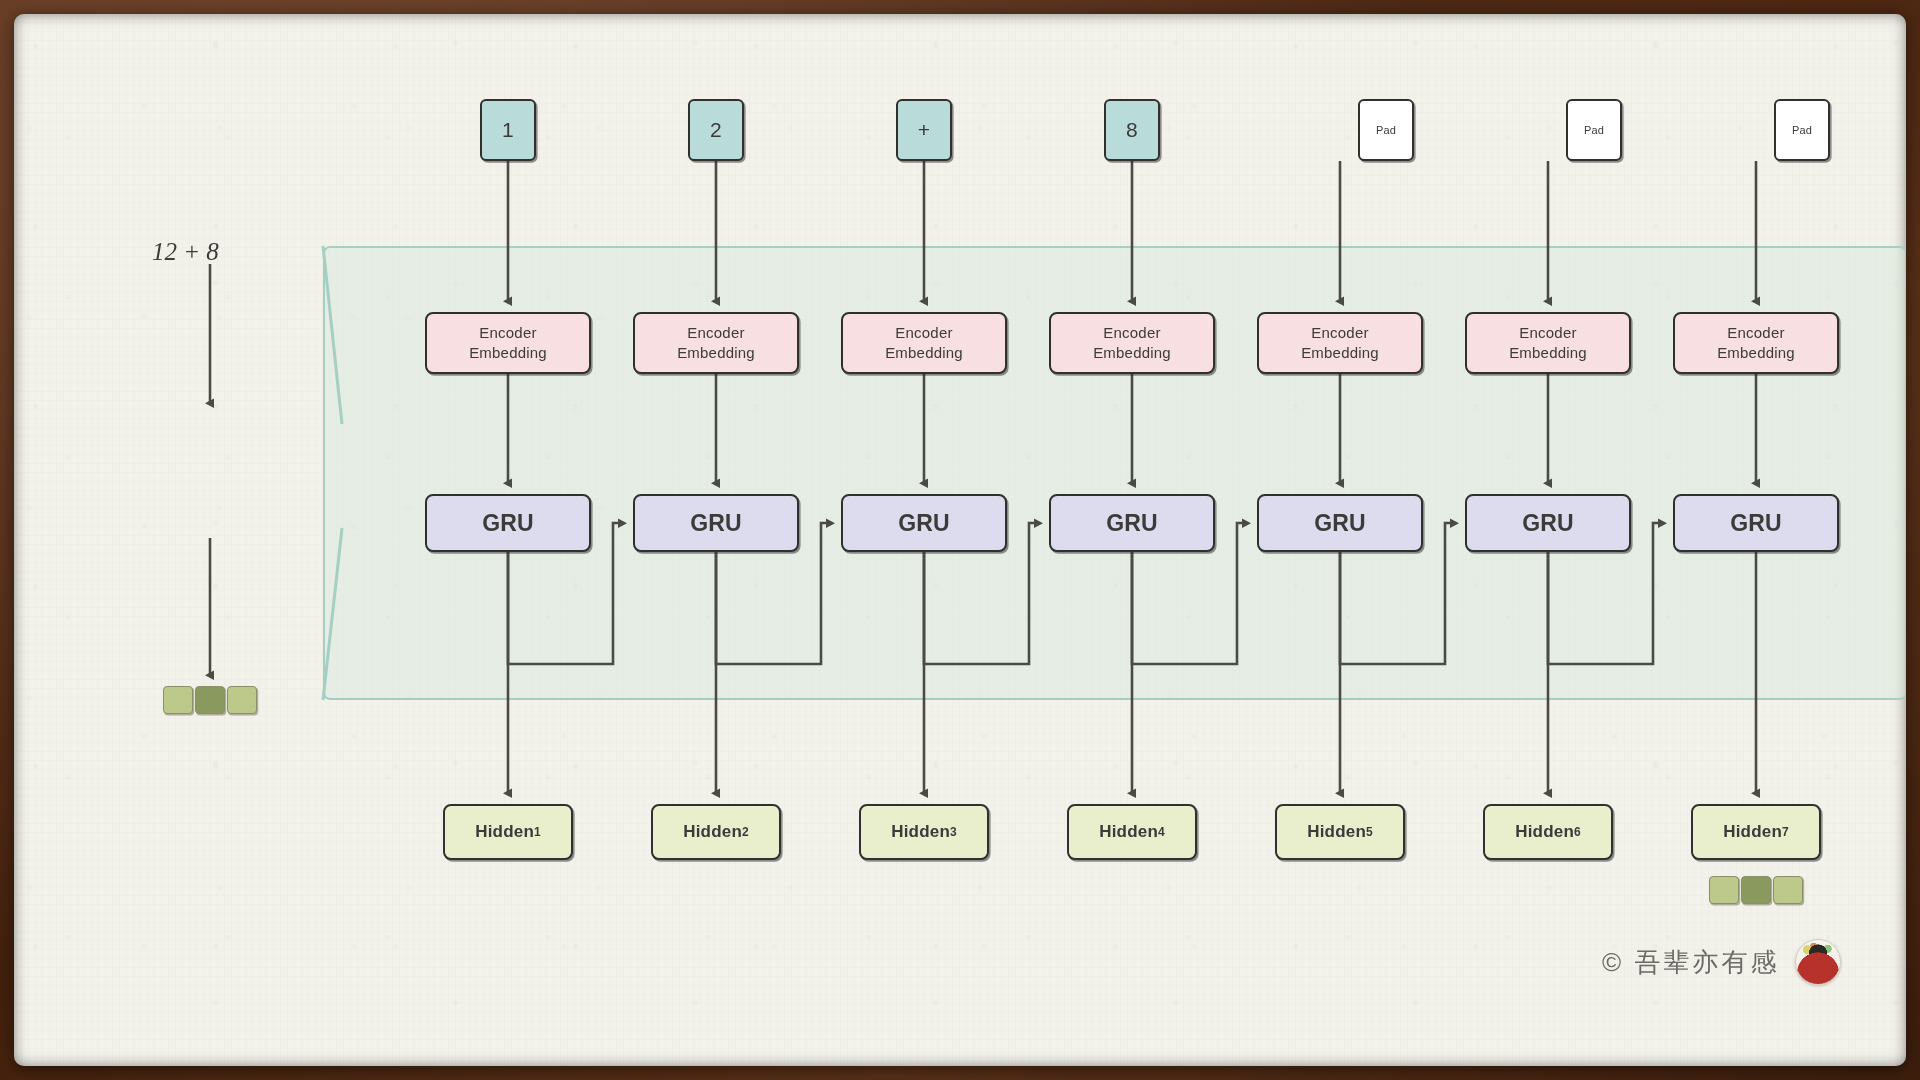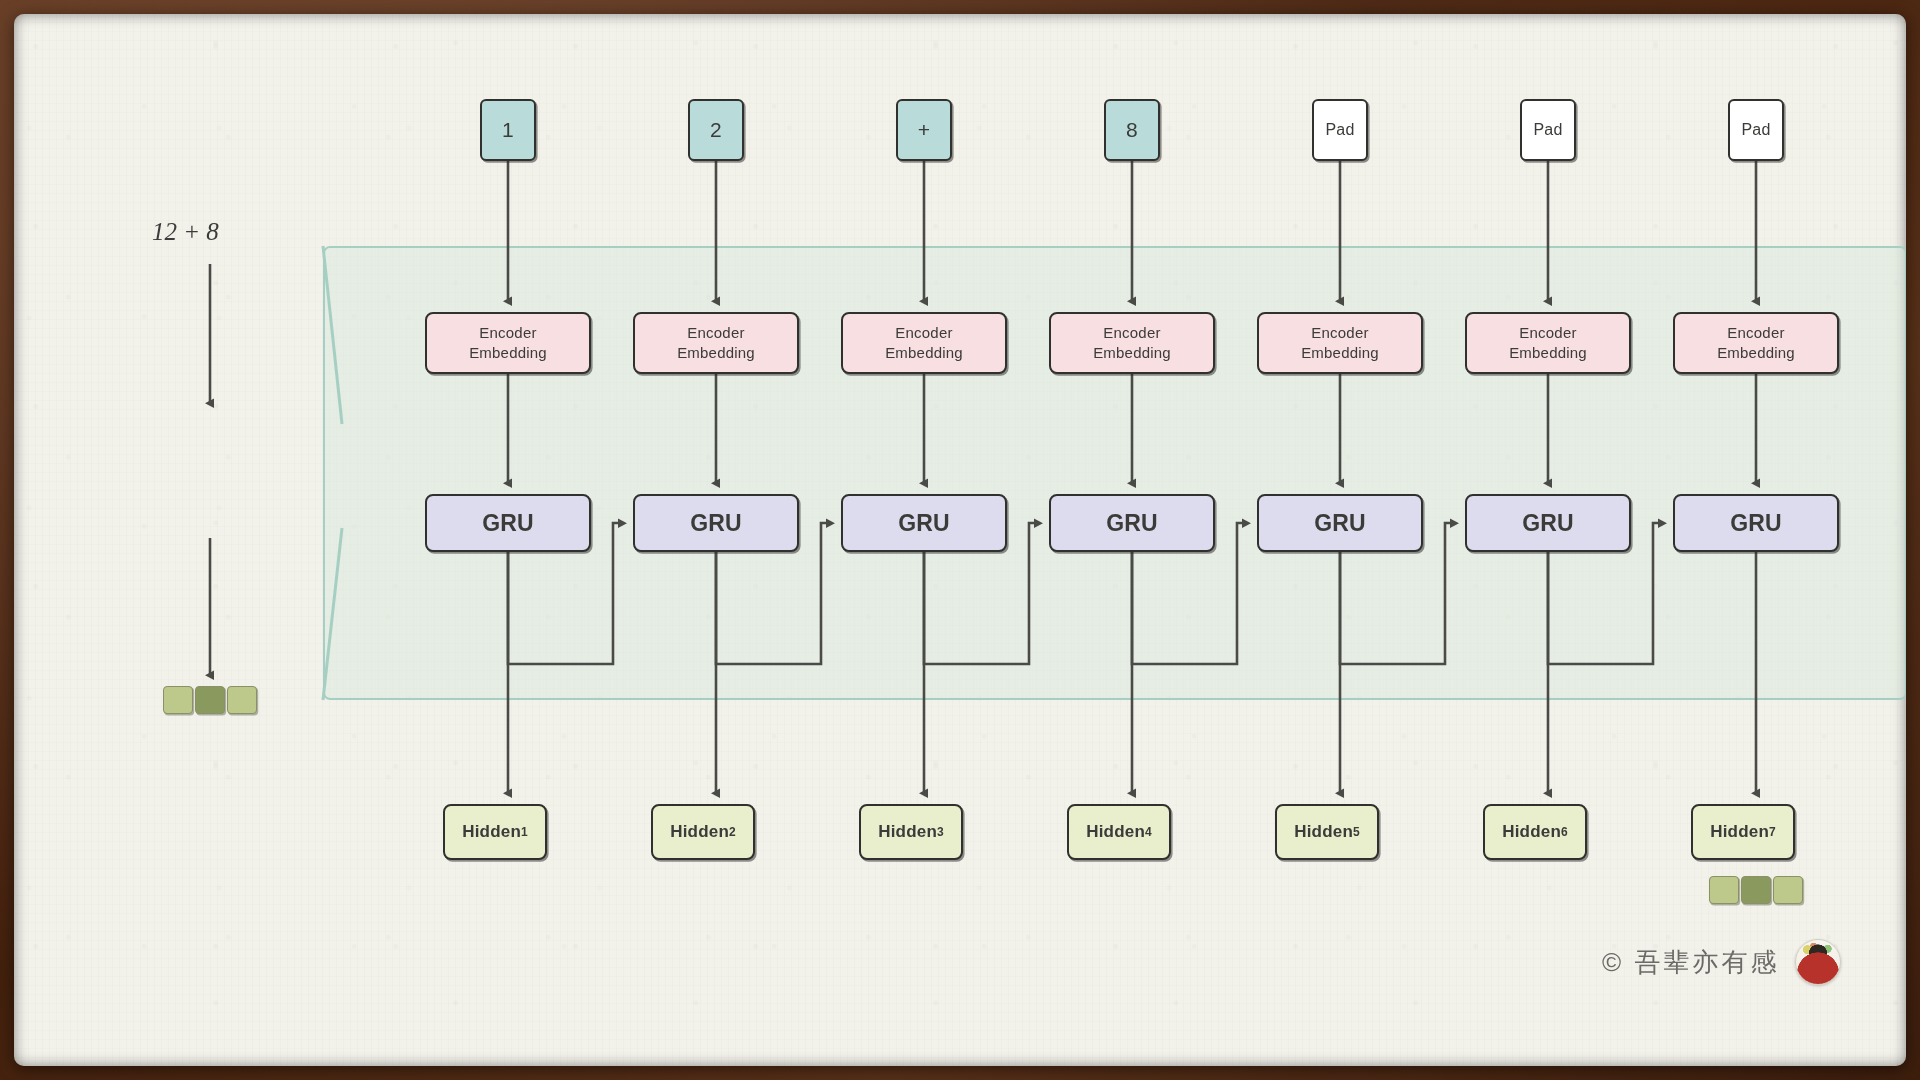--- a/index.html
+++ b/index.html
@@ -61,21 +61,21 @@
     letter-spacing: .2px;
   }
 
   
   .token {
     width: 56px; height: 62px;
     font-size: 21px;
     border-radius: 6px;
   }
   .token.num { background: #b9dcda; }
-  .token.pad { background: #ffffff; font-size: 16px; }
+  .token.pad { background: #ffffff; font-size: 11px; margin-left: 46px; }
 
   
   .emb {
     width: 166px; height: 62px;
     background: #f8dfe1;
     font-size: 15px;
     line-height: 1.35;
     border-radius: 8px;
   }
 
@@ -83,21 +83,21 @@
   .gru {
     width: 166px; height: 58px;
     background: #dcdcee;
     font-size: 23px;
     font-weight: 600;
     border-radius: 8px;
   }
 
   
   .hid {
-    width: 104px; height: 56px;
+    width: 130px; height: 56px;
     background: #e9eecd;
     font-size: 17px;
     font-weight: 600;
     border-radius: 8px;
   }
   .hid sub { font-size: 12px; font-weight: 600; }
 
   
   .encoder-block {
     width: 252px; height: 124px;
@@ -208,21 +208,21 @@
             <path d="M 1534 147 L 1534 287" marker-end="url(#ah)"></path>
             <path d="M 1534 360 L 1534 469" marker-end="url(#ah)"></path>
             <path d="M 1534 538 L 1534 779" marker-end="url(#ah)"></path>
             <path d="M 1534 538 L 1534 650 L 1639 650 L 1639 509 L 1648 509" marker-end="url(#ahr)"></path>
             <path d="M 1742 147 L 1742 287" marker-end="url(#ah)"></path>
             <path d="M 1742 360 L 1742 469" marker-end="url(#ah)"></path>
             <path d="M 1742 538 L 1742 779" marker-end="url(#ah)"></path>
           </g>
       </svg>
 
-      <div class="free-label" id="input-label" style="left: 138px; top: 204px;">12 + 8</div>
+      <div class="free-label" id="input-label" style="left: 138px; top: 224px;">12 + 8</div>
 
 
       <div class="vec" id="encoder-vector" style="left: 149px; top: 672px;">
           <span class="cell" style="background: rgb(188, 201, 138);"></span>
           <span class="cell" style="background: rgb(138, 154, 94);"></span>
           <span class="cell" style="background: rgb(188, 201, 138);"></span>
         </div>
 
       <div id="columns">
           <div class="node token num" style="left: 466px; top: 85px;">

